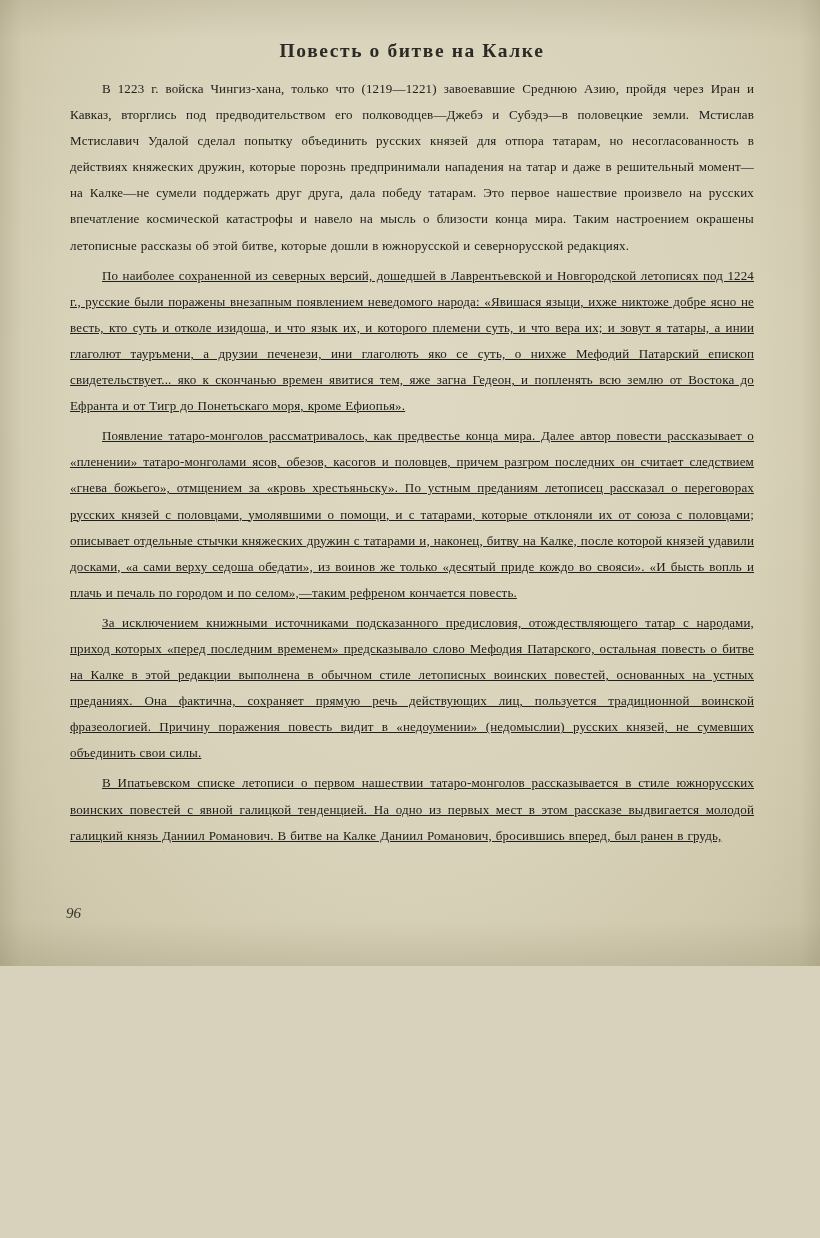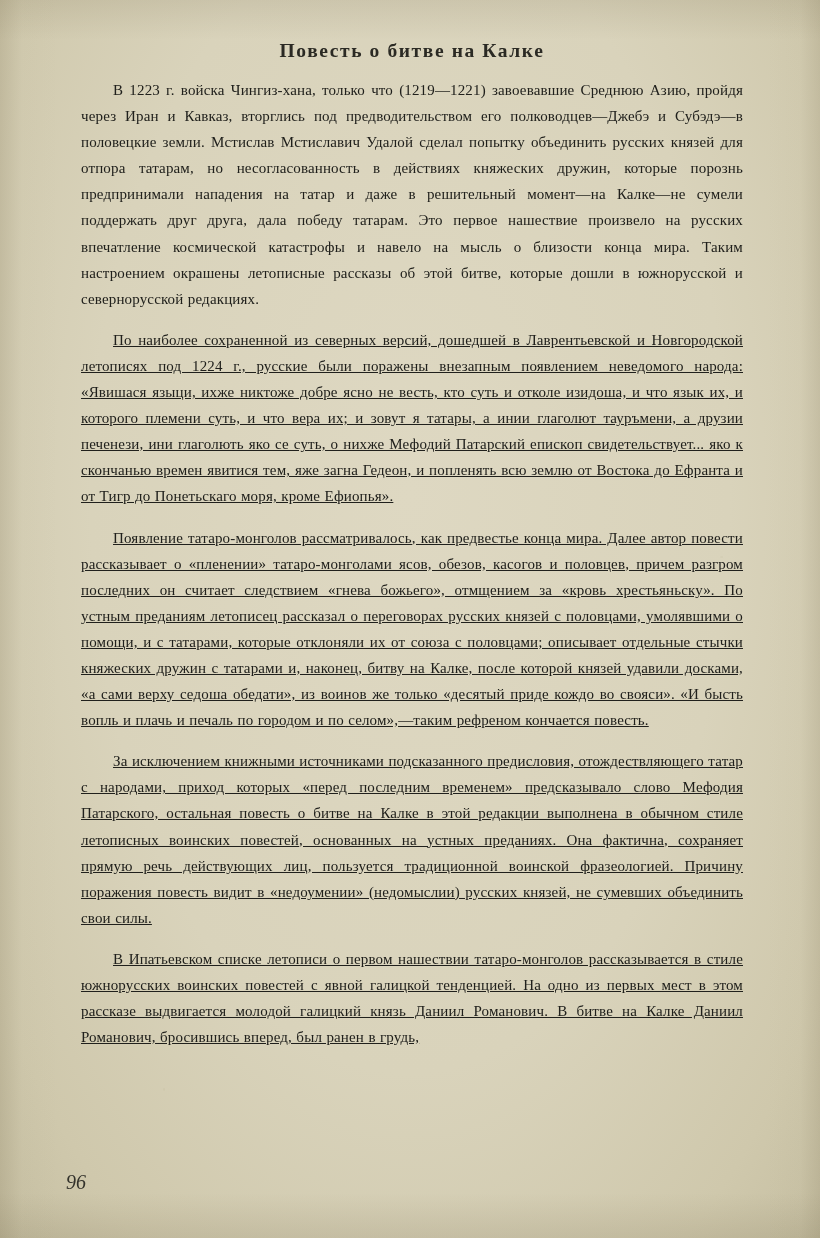--- a/index.html
+++ b/index.html
@@ -9,21 +9,21 @@
   body {
     width: 820px;
     height: 1238px;
     background: #d8d2bc;
     font-family: "Liberation Serif", serif;
     overflow: hidden;
   }
   .page {
     position: relative;
     width: 820px;
-    height: 1238px;
+    height: 966px;
     background:
       radial-gradient(ellipse at 50% 40%, #ded8c2 0%, #d9d3bb 55%, #cfc8ac 85%, #c6bfa2 100%);
     box-sizing: border-box;
   }
   .page::after {
     content: "";
     position: absolute;
     inset: 0;
     pointer-events: none;
     background:
@@ -40,41 +40,41 @@
   .doc-title {
     text-align: center;
     font-size: 19.5px;
     font-weight: bold;
     letter-spacing: 1.6px;
     color: #2b2a24;
     margin: 0 0 14px 0;
     font-family: "Liberation Serif", serif;
   }
   .para {
-    font-size: 15px;
+    font-size: 13px;
     line-height: 26.1px;
     color: #20201c;
     text-align: justify;
     text-justify: inter-word;
     text-indent: 32px;
-    margin: 15px;
+    margin: 4px;
     letter-spacing: 0.15px;
     word-spacing: 0.5px;
     -webkit-hyphens: none;
     hyphens: none;
   }
   .para + .para {
     margin-top: 0px;
     text-decoration: underline;
   }
   .page-number {
     position: absolute;
     left: 66px;
     bottom: 44px;
-    font-size: 20px;
+    font-size: 15px;
     font-style: italic;
     color: #33322b;
     z-index: 3;
   }
   
   .speckle {
     position: absolute;
     inset: 0;
     z-index: 1;
     pointer-events: none;

